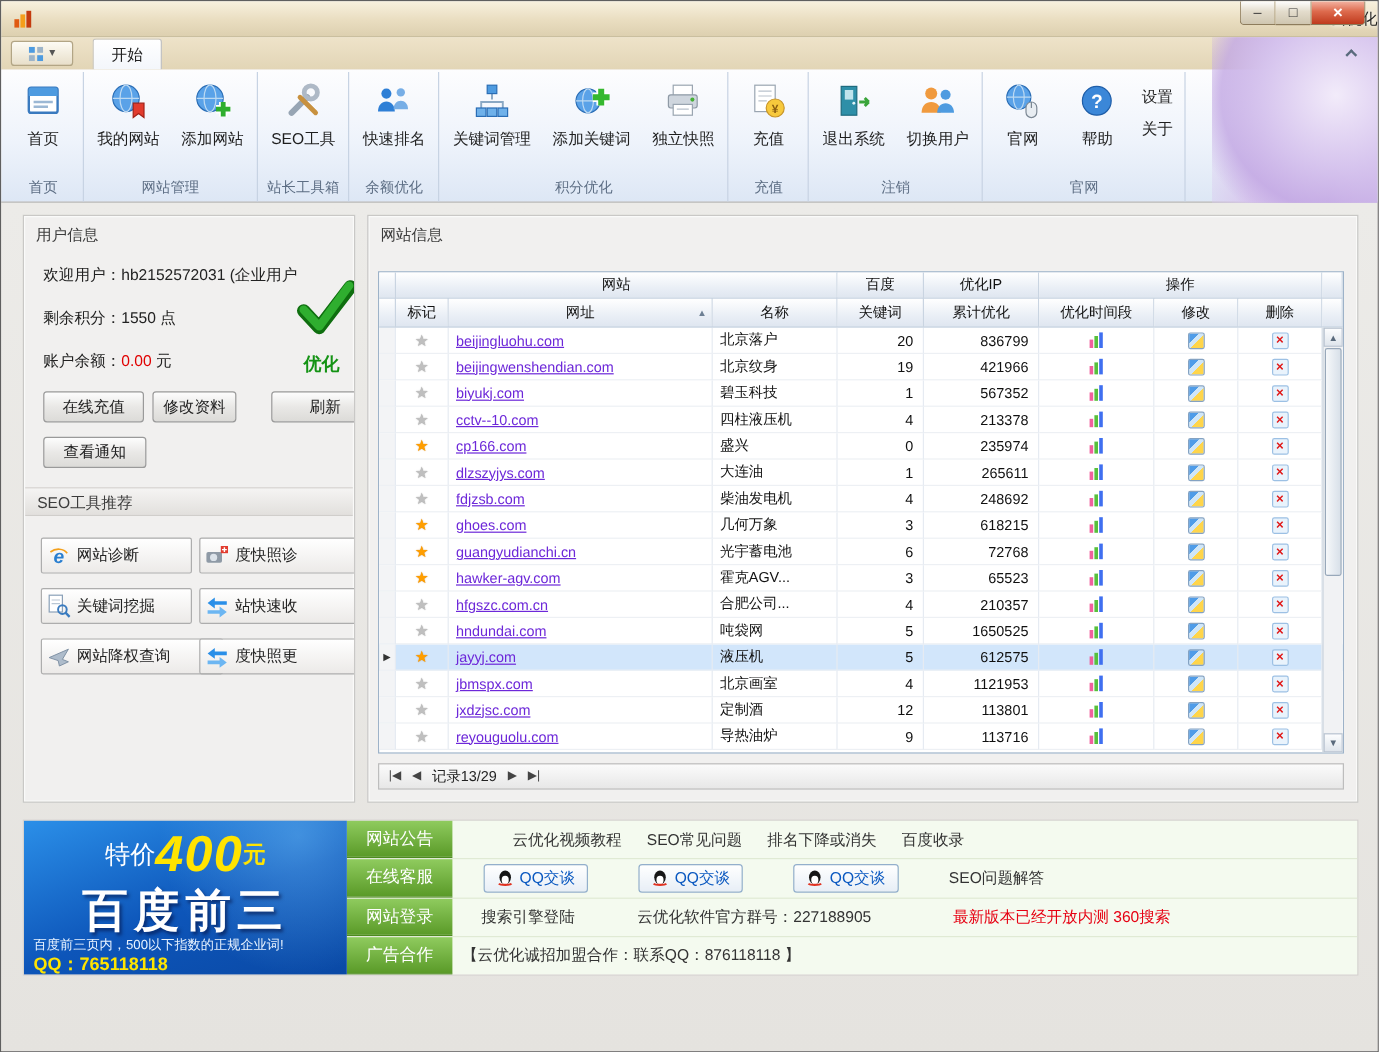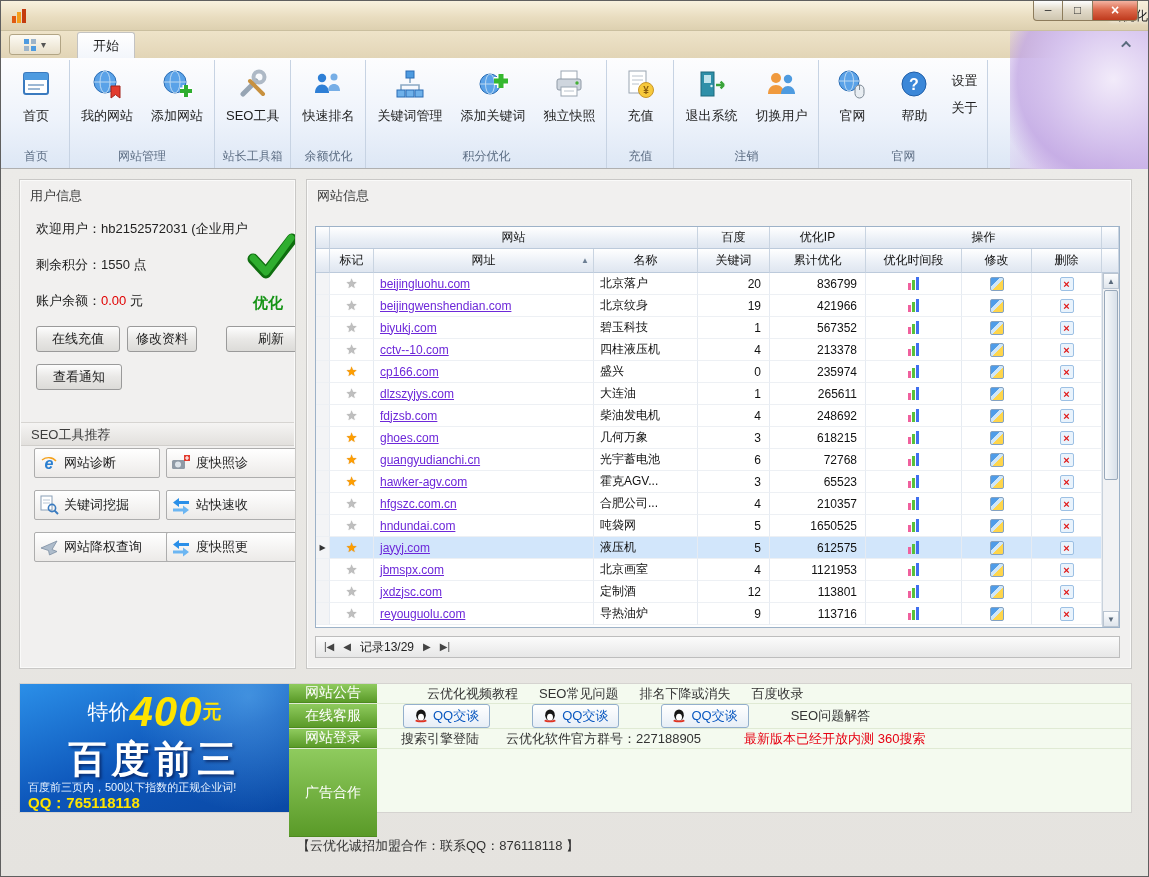--- a/index.html
+++ b/index.html
@@ -45,21 +45,21 @@
   .gpanel { position:absolute; background:#f1f0ef; border:1px solid #c9c8c6; box-shadow: inset 0 0 0 1px #fafaf9; }
   .panel-title { position:absolute; left:10px; top:7px; color:#3c3c3c; }
 
   
   .user-panel { left:18px; top:10px; width:277px; height:490px; overflow:hidden; }
   .iline { position:absolute; left:16px; white-space:nowrap; color:#222; }
   .red { color:#e00000; }
   .opt-check { position:absolute; right:-4px; top:52px; }
   .opt-text { position:absolute; right:12px; top:114px; color:#149314; font-weight:bold; font-size:15px; }
   .xbtn { position:absolute; height:26px; border:1px solid #9a9a9a; border-radius:3px; background:linear-gradient(#fdfdfd,#e9e8e6 50%,#dcdbd8); font-size:13px; color:#222; font-family:inherit; }
-  .seo-strip { position:absolute; left:1px; right:1px; top:226px; height:24px; background:linear-gradient(#f5f4f3,#e2e0dd); border-top:1px solid #d6d4d1; border-bottom:1px solid #d0cecb; line-height:23px; padding-left:10px; color:#3c3c3c;margin-top:16px; }
+  .seo-strip { position:absolute; left:1px; right:1px; top:226px; height:24px; background:linear-gradient(#f5f4f3,#e2e0dd); border-top:1px solid #d6d4d1; border-bottom:1px solid #d0cecb; line-height:23px; padding-left:10px; color:#3c3c3c; }
   .tool { position:absolute; height:30px; border:1px solid #adadad; border-radius:2px; background:linear-gradient(#ffffff,#eceae8); display:flex; align-items:center; gap:5px; padding:0 4px; white-space:nowrap; overflow:hidden; font-size:13px; }
   .ticon { width:20px; height:20px; flex:0 0 20px; }
 
   
   .site-panel { left:305px; top:10px; width:826px; height:490px; }
   .grid { position:absolute; left:8px; top:46px; width:805px; height:402px; background:#fff; border:1px solid #9db2c8; overflow:hidden; }
   .thead-g, .thead-c { display:grid; }
   .thead-g { grid-template-columns:14px 368px 72px 96px 236px 17px; height:22px; }
   .thead-c { grid-template-columns:14px 44px 220px 104px 72px 96px 96px 70px 70px 17px; height:24px; }
   .hcell { background:linear-gradient(#ffffff,#eaeff6 60%,#dfe6f0); border-right:1px solid #c9d4e1; border-bottom:1px solid #bccadb; display:flex; align-items:center; justify-content:center; font-size:12px; color:#111; position:relative; }
@@ -96,25 +96,25 @@
     background: radial-gradient(circle at 85% 10%, rgba(120,200,255,.45), rgba(120,200,255,0) 45%), linear-gradient(160deg,#2b8fe8,#0d55b9 55%,#0a49a5); }
   .ad-line1 { position:absolute; top:4px; left:0; right:0; text-align:center; }
   .ad-prefix { font-size:21px; font-weight:normal; color:#fff; vertical-align:middle; }
   .ad-num { font-size:42px; font-weight:bold; font-style:italic; color:#ffe400; vertical-align:middle; letter-spacing:1px; }
   .ad-unit { font-size:19px; font-weight:bold; color:#ffe400; vertical-align:middle; }
   .ad-headline { position:absolute; top:50px; left:0; right:0; text-align:center; font-size:38px; font-weight:bold; letter-spacing:5px; color:#fff; text-shadow:2px 2px 3px rgba(0,0,40,.5); }
   .ad-subline { position:absolute; top:96px; left:8px; font-size:11px; color:#e8f3ff; }
   .ad-qq { position:absolute; top:110px; left:8px; font-size:15px; font-weight:bold; color:#ffe400; }
   .brows { flex:1; display:flex; flex-direction:column; background:#f4faef; }
   .brow { flex:1; display:flex; border-bottom:1px solid #e0ead4; }
-  .brow:last-child { border-bottom:none;flex-direction:column; }
+  .brow:last-child { border-bottom:none; }
   .blabel { width:88px; flex:0 0 88px; background:linear-gradient(#8fcb5e,#5a9a28); color:#fff; display:flex; align-items:center; justify-content:center; font-size:14px; border-bottom:1px solid #4d8a1f; }
   .bcontent { flex:1; display:flex; align-items:center; padding-left:50px; gap:21px; color:#333; }
   .bcontent.qqrow { padding-left:26px; gap:42px; }
-  .bcontent.loginrow { padding-left:24px; gap:27px; }
+  .bcontent.loginrow { padding-left:24px; gap:52px; }
   .bcontent.adrow { padding-left:8px; }
   .blink { cursor:pointer; }
   .qqbtn { display:inline-flex; align-items:center; gap:5px; border:1px solid #93afcc; border-radius:3px; background:linear-gradient(#ffffff,#e7eef6); padding:2px 10px; color:#0a58c0; cursor:pointer; }
   .redtext { color:#e60012;margin-left:16px; }
 </style>
 </head>
 <body>
 
 <div class="window">
 

